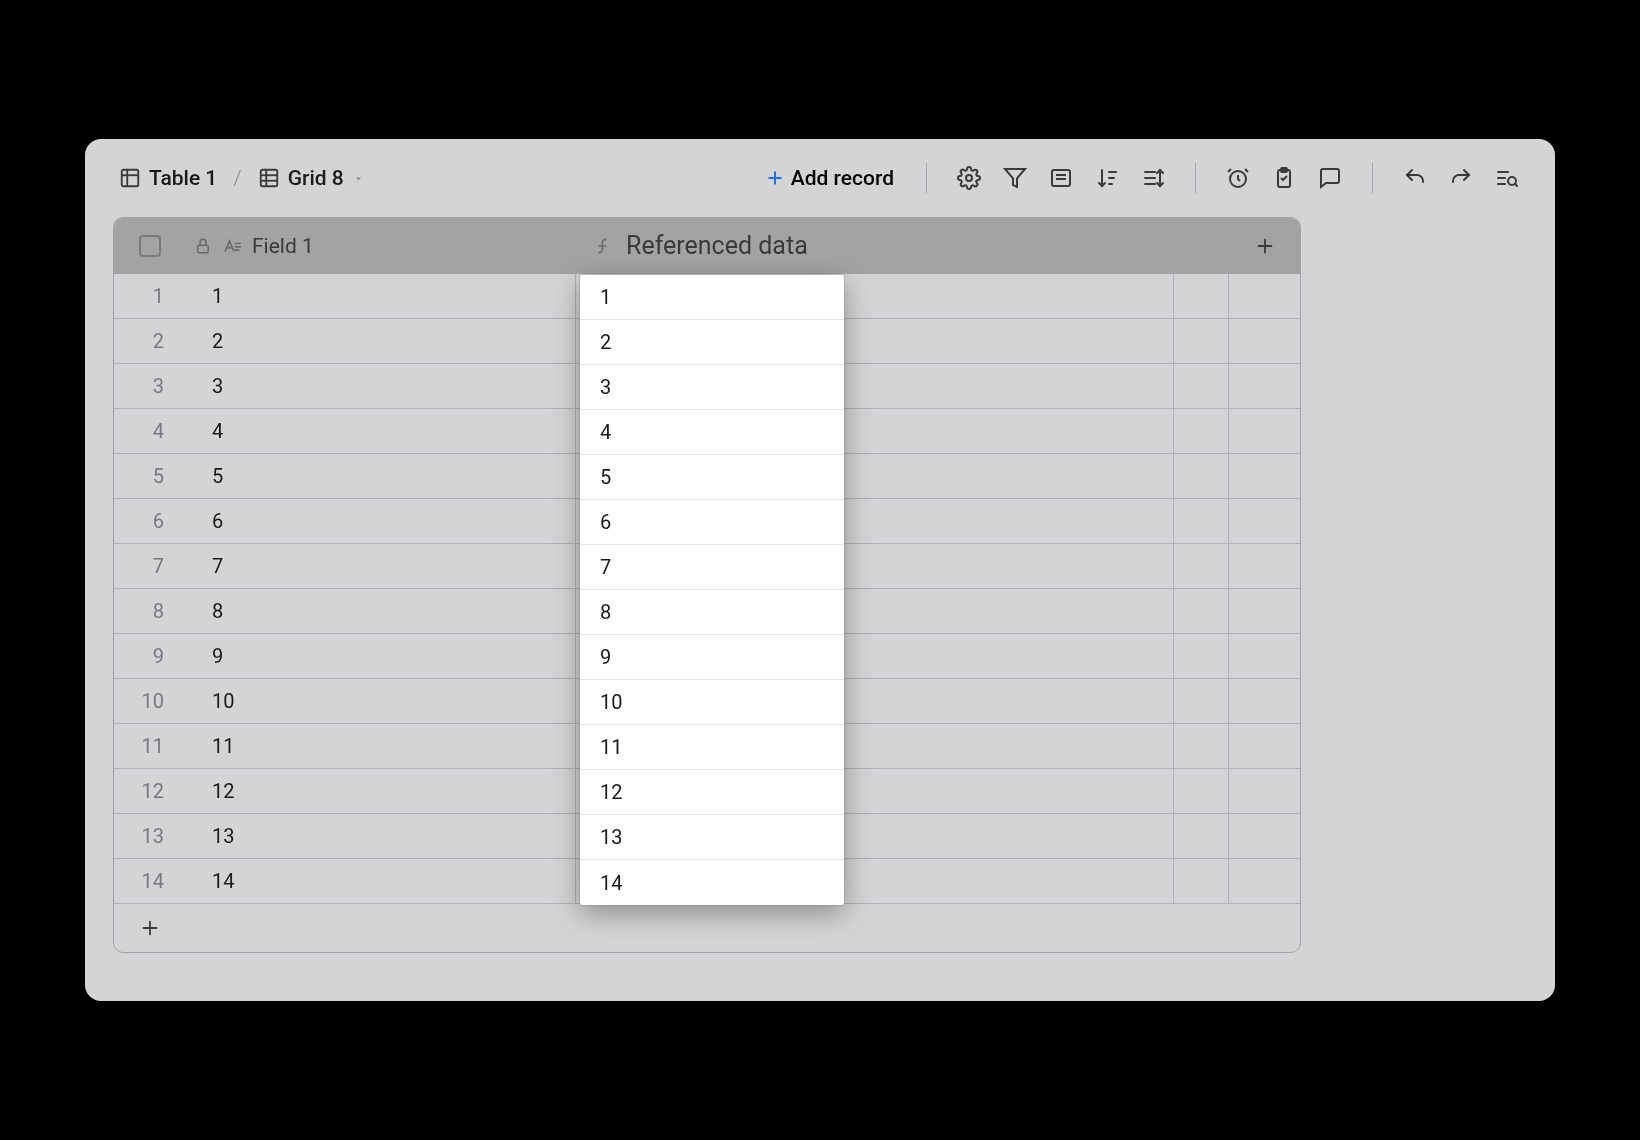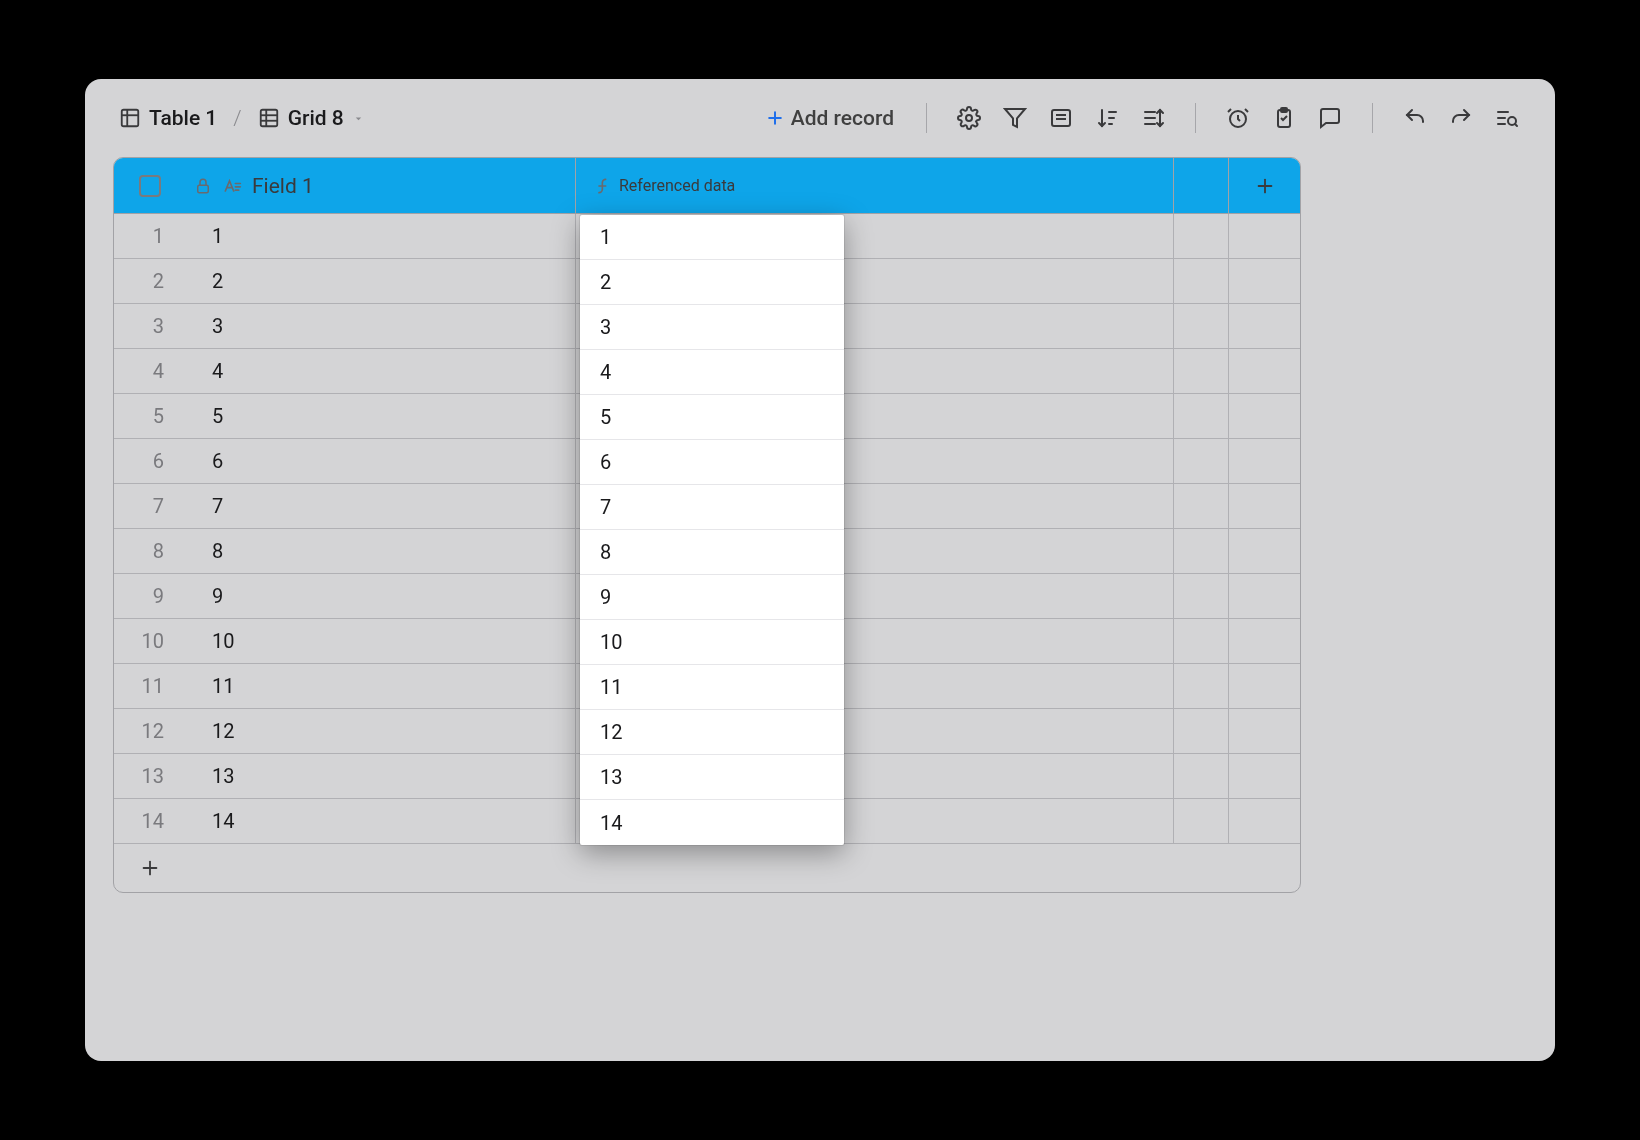--- a/index.html
+++ b/index.html
@@ -8,21 +8,21 @@
     width: 1640px;
     height: 1140px;
     background: #000;
     font-family: -apple-system, BlinkMacSystemFont, "Segoe UI", Roboto, sans-serif;
     display: flex;
     align-items: center;
     justify-content: center;
   }
   .frame {
     width: 1470px;
-    height: 982px;
+    height: 862px;
     background: #d4d4d6;
     border-radius: 16px;
     padding: 10px 28px 28px 28px;
   }
   
   .toolbar {
     display: flex;
     align-items: center;
     height: 58px;
     gap: 0;
@@ -58,60 +58,60 @@
     font-weight: 500;
   }
   .breadcrumb .slash { color: #8a8a8e; font-weight: 300; }
   .breadcrumb .dropdown-caret { color: #8a8a8e; }
   .breadcrumb .item { display: flex; align-items: center; gap: 8px; cursor: pointer; padding: 4px 6px; border-radius:6px; }
   .spacer-flex { flex: 1; }
   .add-record {
     display: flex;
     align-items: center;
     gap: 6px;
-    color: #404040;
+    color: #000000;
     font-size: 21px;
     font-weight: 500;
     cursor: pointer;
     padding: 6px 10px;
     border-radius: 6px;
   }
   .spacer-fixed { width: 60px; }
 
   
   .grid-wrap {
     margin-top: 10px;
     border: 1.5px solid #a2a2a6;
     border-radius: 10px;
     overflow: hidden;
     position: relative;
     width: 1188px;
   }
   .gh-row {
     display: flex;
     height: 56px;
-    background: #0ea5e9;
+    background: #a3a3a3;
     border-bottom: 1.5px solid #a2a2a6;
   }
   .gh-rownum { width: 72px; display:flex; align-items:center; justify-content:center; }
   .gh-check {
     width: 22px; height: 22px; border:2px solid #7a7a7e; border-radius:4px; cursor:pointer;
   }
   .gh-field1 {
     flex: 0 0 390px;
     display:flex; align-items:center; gap:10px; padding-left: 8px;
     border-right: 1.5px solid #a2a2a6;
     font-size: 21px; color:#3a3a3c;
     cursor:pointer;
   }
   .gh-refdata {
     flex: 0 0 598px;
-    display:flex; align-items:center; gap:5px; padding-left: 18px;
+    display:flex; align-items:center; gap:12px; padding-left: 18px;
     border-right: 1.5px solid #a2a2a6;
-    font-size: 16px; color:#3a3a3c;
+    font-size: 25px; color:#3a3a3c;
     cursor:pointer;
   }
   .gh-empty { flex:1; }
   .gh-add {
     flex: 0 0 72px;
     display:flex; align-items:center; justify-content:center;
     cursor:pointer;
     border-left: 1.5px solid #a2a2a6;
   }
 

